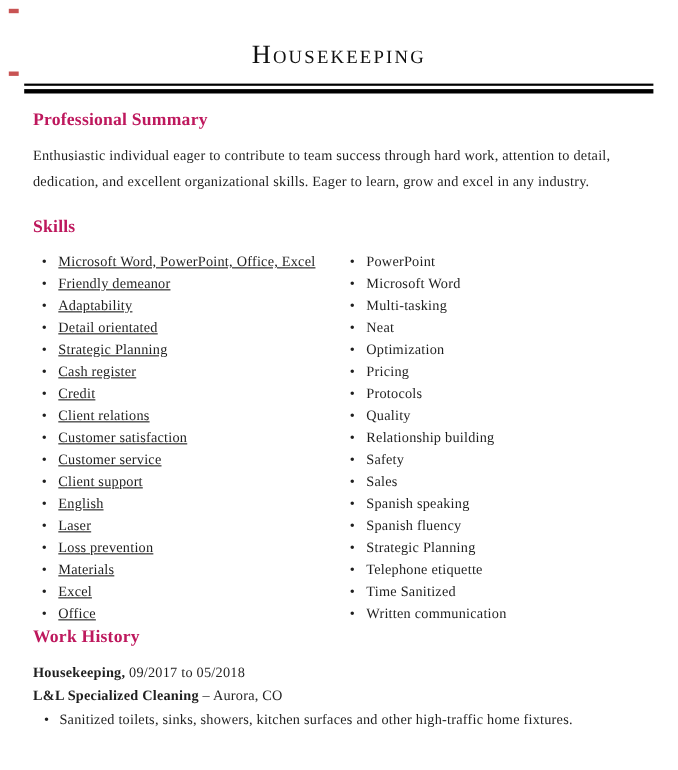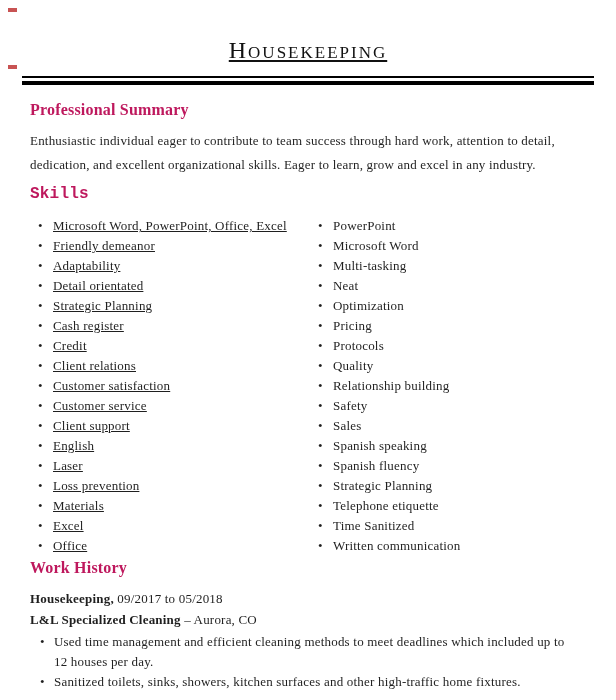--- a/index.html
+++ b/index.html
@@ -9,33 +9,33 @@
     font-family:"Liberation Serif","DejaVu Serif",serif;
     color:#1f1f1f;
   }
   .red-mark { position:absolute; left:8px; width:9px; height:4px; background:#c24040; opacity:.9; }
   #red-mark-top { top:8px; }
   #red-mark-mid { top:65px; }
 
   .doc-title {
     margin-top:38px; text-align:center;
     font-variant:small-caps; font-size:24px; line-height:24px;
-    letter-spacing:2px; color:#111; font-weight:normal;text-decoration:underline;
+    letter-spacing:2px; color:#111; font-weight:normal;
   }
   .double-rule {
     margin:14px 22px 0 22px; height:9px;
     border-top:2px solid #000; border-bottom:4px solid #000;
   }
   .content { padding:0 30px; }
 
   h2.sec { font-size:16px; line-height:15px; font-weight:bold; color:#be185d; letter-spacing:.2px; }
   .summary-heading { margin-top:17px; }
   .summary-text { margin-top:12px; font-size:13px; line-height:24px; letter-spacing:.2px; max-width:556px; }
 
-  .skills-heading { margin-top:10px;font-family:Liberation Mono, monospace; }
+  .skills-heading { margin-top:22px; }
   .skills-columns { display:flex; margin-top:14px; }
   ul.skills-col { list-style:none; }
   ul.skills-col.left  { width:288px; padding-left:8px;text-decoration:underline; }
   ul.skills-col.right { flex:1; }
   li.skill { position:relative; padding-left:15px; font-size:13px; line-height:20px; letter-spacing:.2px; }
   li.skill::before { content:"\2022"; position:absolute; left:0; top:0; }
 
   .work-heading { margin-top:4px; }
   .job { margin-top:13px; }
   .job-line { font-size:13px; line-height:21px; letter-spacing:.2px; }
@@ -100,18 +100,17 @@
       <li class="skill">Written communication</li>
     </ul>
   </div>
 
   <h2 class="sec work-heading">Work History</h2>
 
   <div class="job">
     <div class="job-line"><span class="b">Housekeeping,</span><span> 09/2017 to 05/2018</span></div>
     <div class="job-line"><span class="b">L&amp;L Specialized Cleaning</span><span> – Aurora, CO</span></div>
     <ul class="job-bullets">
-      <li class="job-bullet">Used time management and efficient cleaning methods to meet deadlines which included up to 12 houses per day.</li>
       <li class="job-bullet">Sanitized toilets, sinks, showers, kitchen surfaces and other high-traffic home fixtures.</li>
     </ul>
   </div>
 
 </div>
 
 </body></html>

